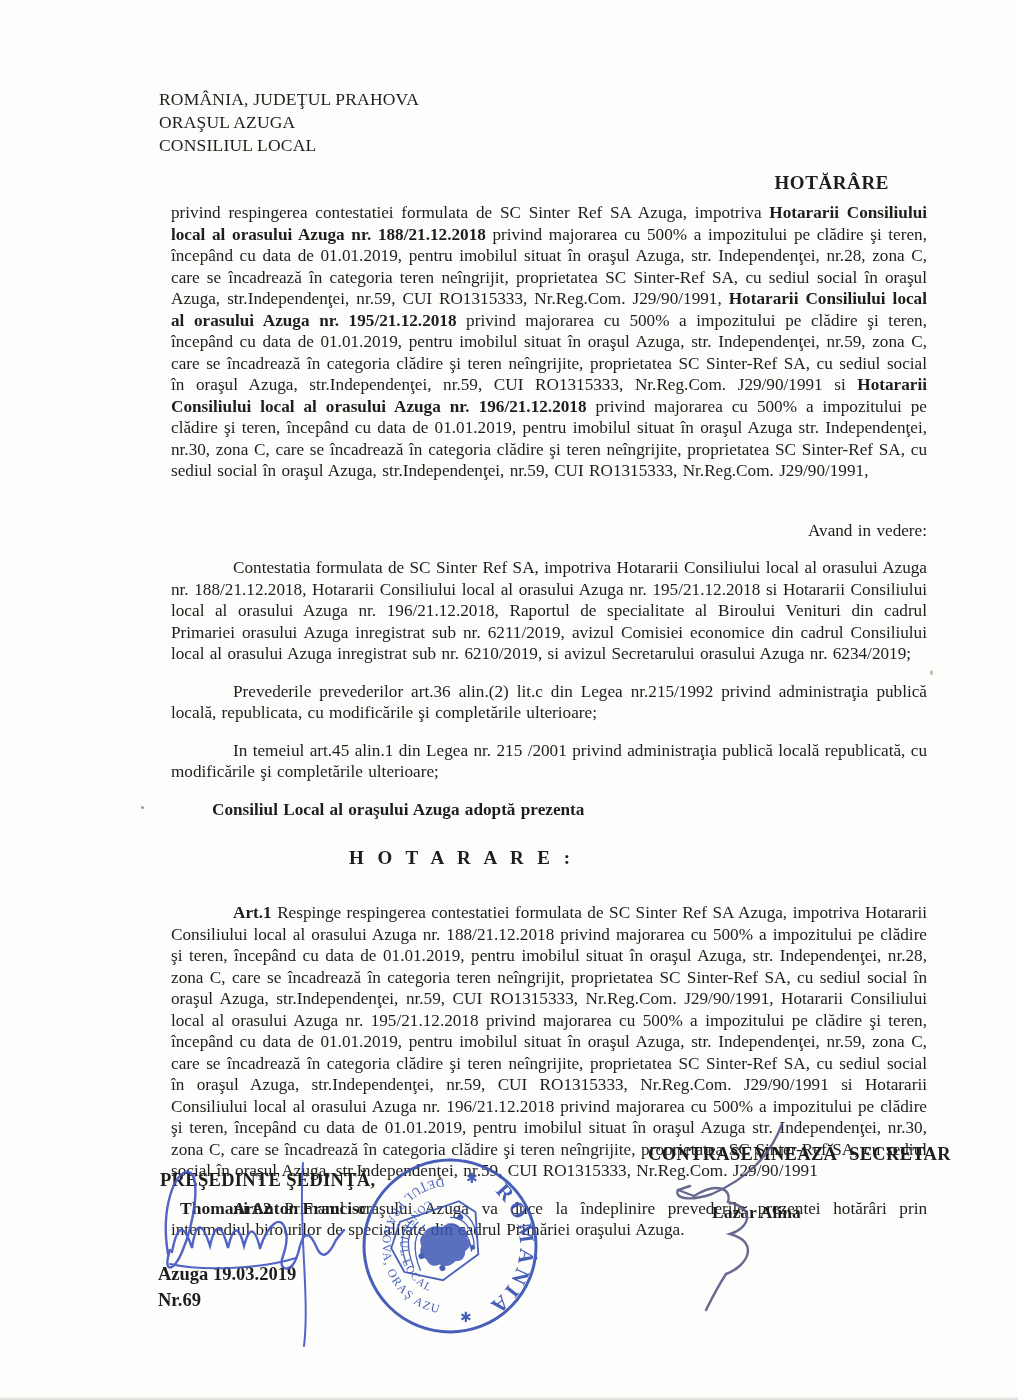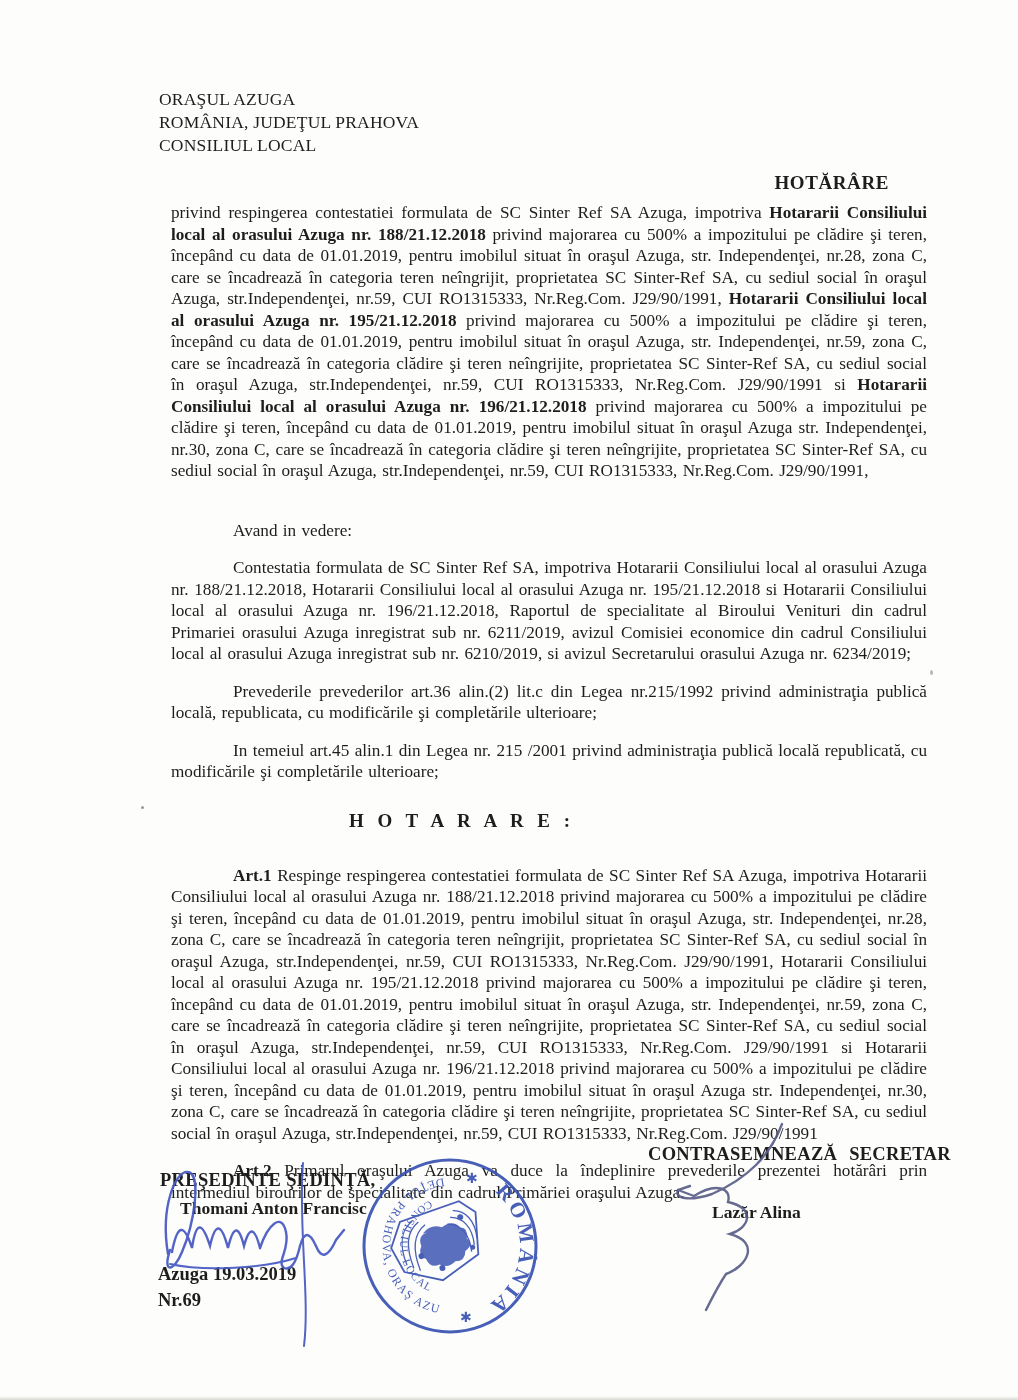--- a/index.html
+++ b/index.html
@@ -12,21 +12,21 @@
   .page{position:absolute;inset:0;}
   .textcol{position:absolute;left:155px;top:88px;width:788px;}
   .issuer{font-size:17.5px;line-height:23px;letter-spacing:.2px;padding-left:4px;}
   .doc-title{
     margin:14px 0 0 0;font-size:19px;font-weight:bold;letter-spacing:.6px;
     text-align:right;position:relative;left:-54px;line-height:24px;
   }
   p{margin:16px;text-align:justify;font-size:17.2px;line-height:21.5px;word-spacing:1px;}
   .b{font-weight:bold;}
   .subject{margin-top:7px;}
-  .considering-label{margin-top:38px;text-indent:62px;text-align:left;}
+  .considering-label{margin-top:38px;text-indent:62px;text-align:right;}
   .ind{text-indent:62px;}
   .adopt{font-weight:bold;text-indent:41px;text-align:left;}
   .decision{
     margin:26px 0 8px 0;font-size:19px;font-weight:bold;text-align:center;
     letter-spacing:3px;word-spacing:3px;position:relative;left:-88px;line-height:24px;
   }
   .art1{margin-top:32px;}
   .art2{margin-top:16px;}
 
   
@@ -48,33 +48,34 @@
   .scan-edge{position:absolute;left:0;right:0;bottom:0;height:4px;
     background:linear-gradient(#fdfdfb,#d9d9d3);}
 </style>
 </head>
 <body>
 
 <div class="page">
 
   <div class="textcol">
     <div class="issuer">
+      <div>ROMÂNIA, JUDEŢUL PRAHOVA</div>
       <div>ORAŞUL AZUGA</div>
-      <div>ROMÂNIA, JUDEŢUL PRAHOVA</div>
       <div>CONSILIUL LOCAL</div>
     </div>
 
     <h1 class="doc-title">HOTĂRÂRE</h1>
 
     <p class="subject"><span>privind respingerea contestatiei formulata de SC Sinter Ref SA Azuga, impotriva </span><span class="b">Hotararii Consiliului local al orasului Azuga nr. 188/21.12.2018</span><span> privind majorarea cu 500% a impozitului pe clădire şi teren, începând cu data de 01.01.2019, pentru imobilul situat în oraşul Azuga, str. Independenţei, nr.28, zona C, care se încadrează în categoria teren neîngrijit, proprietatea SC Sinter-Ref SA, cu sediul social în oraşul Azuga, str.Independenţei, nr.59, CUI RO1315333, Nr.Reg.Com. J29/90/1991, </span><span class="b">Hotararii Consiliului local al orasului Azuga nr. 195/21.12.2018</span><span> privind majorarea cu 500% a impozitului pe clădire şi teren, începând cu data de 01.01.2019, pentru imobilul situat în oraşul Azuga, str. Independenţei, nr.59, zona C, care se încadrează în categoria clădire şi teren neîngrijite, proprietatea SC Sinter-Ref SA, cu sediul social în oraşul Azuga, str.Independenţei, nr.59, CUI RO1315333, Nr.Reg.Com. J29/90/1991 si </span><span class="b">Hotararii Consiliului local al orasului Azuga nr. 196/21.12.2018</span><span> privind majorarea cu 500% a impozitului pe clădire şi teren, începând cu data de 01.01.2019, pentru imobilul situat în oraşul Azuga str. Independenţei, nr.30, zona C, care se încadrează în categoria clădire şi teren neîngrijite, proprietatea SC Sinter-Ref SA, cu sediul social în oraşul Azuga, str.Independenţei, nr.59, CUI RO1315333, Nr.Reg.Com. J29/90/1991,</span></p>
 
     <p class="considering-label">Avand in vedere:</p>
     <p class="ind">Contestatia formulata de SC Sinter Ref SA, impotriva Hotararii Consiliului local al orasului Azuga nr. 188/21.12.2018, Hotararii Consiliului local al orasului Azuga nr. 195/21.12.2018 si Hotararii Consiliului local al orasului Azuga nr. 196/21.12.2018, Raportul de specialitate al Biroului Venituri din cadrul Primariei orasului Azuga inregistrat sub nr. 6211/2019, avizul Comisiei economice din cadrul Consiliului local al orasului Azuga inregistrat sub nr. 6210/2019, si avizul Secretarului orasului Azuga nr. 6234/2019;</p>
     <p class="ind">Prevederile prevederilor art.36 alin.(2) lit.c din Legea nr.215/1992 privind administraţia publică locală, republicata, cu modificările şi completările ulterioare;</p>
     <p class="ind">In temeiul art.45 alin.1 din Legea nr. 215 /2001 privind administraţia publică locală republicată, cu modificările şi completările ulterioare;</p>
+    <p class="adopt">Consiliul Local al oraşului Azuga adoptă prezenta</p>
 
     <h2 class="decision">H O T A R A R E :</h2>
 
     <p class="ind art1"><span class="b">Art.1</span> <span>Respinge respingerea contestatiei formulata de SC Sinter Ref SA Azuga, impotriva Hotararii Consiliului local al orasului Azuga nr. 188/21.12.2018 privind majorarea cu 500% a impozitului pe clădire şi teren, începând cu data de 01.01.2019, pentru imobilul situat în oraşul Azuga, str. Independenţei, nr.28, zona C, care se încadrează în categoria teren neîngrijit, proprietatea SC Sinter-Ref SA, cu sediul social în oraşul Azuga, str.Independenţei, nr.59, CUI RO1315333, Nr.Reg.Com. J29/90/1991, Hotararii Consiliului local al orasului Azuga nr. 195/21.12.2018 privind majorarea cu 500% a impozitului pe clădire şi teren, începând cu data de 01.01.2019, pentru imobilul situat în oraşul Azuga, str. Independenţei, nr.59, zona C, care se încadrează în categoria clădire şi teren neîngrijite, proprietatea SC Sinter-Ref SA, cu sediul social în oraşul Azuga, str.Independenţei, nr.59, CUI RO1315333, Nr.Reg.Com. J29/90/1991 si Hotararii Consiliului local al orasului Azuga nr. 196/21.12.2018 privind majorarea cu 500% a impozitului pe clădire şi teren, începând cu data de 01.01.2019, pentru imobilul situat în oraşul Azuga str. Independenţei, nr.30, zona C, care se încadrează în categoria clădire şi teren neîngrijite, proprietatea SC Sinter-Ref SA, cu sediul social în oraşul Azuga, str.Independenţei, nr.59, CUI RO1315333, Nr.Reg.Com. J29/90/1991</span></p>
 
     <p class="ind art2"><span class="b">Art.2</span> <span>Primarul oraşului Azuga va duce la îndeplinire prevederile prezentei hotărâri prin intermediul birourilor de specialitate din cadrul Primăriei oraşului Azuga.</span></p>
   </div>
 
   <div class="sig sig-left-role">PREŞEDINTE ŞEDINŢĂ,</div>
   <div class="sig sig-left-name">Thomani Anton Francisc</div>

